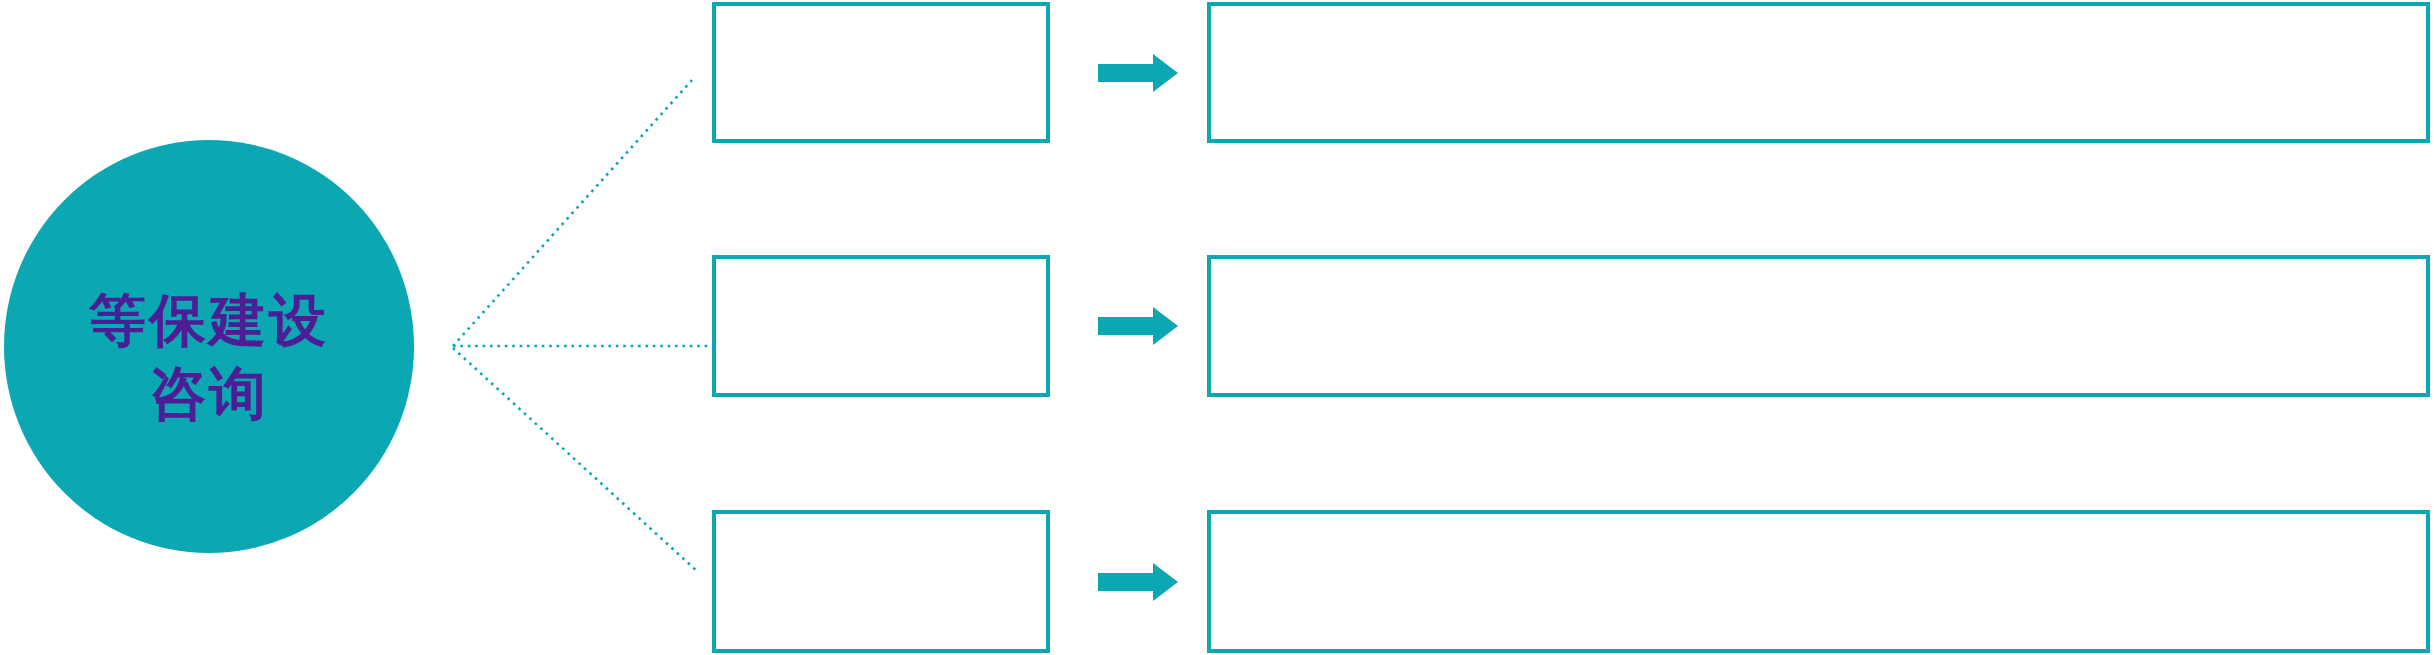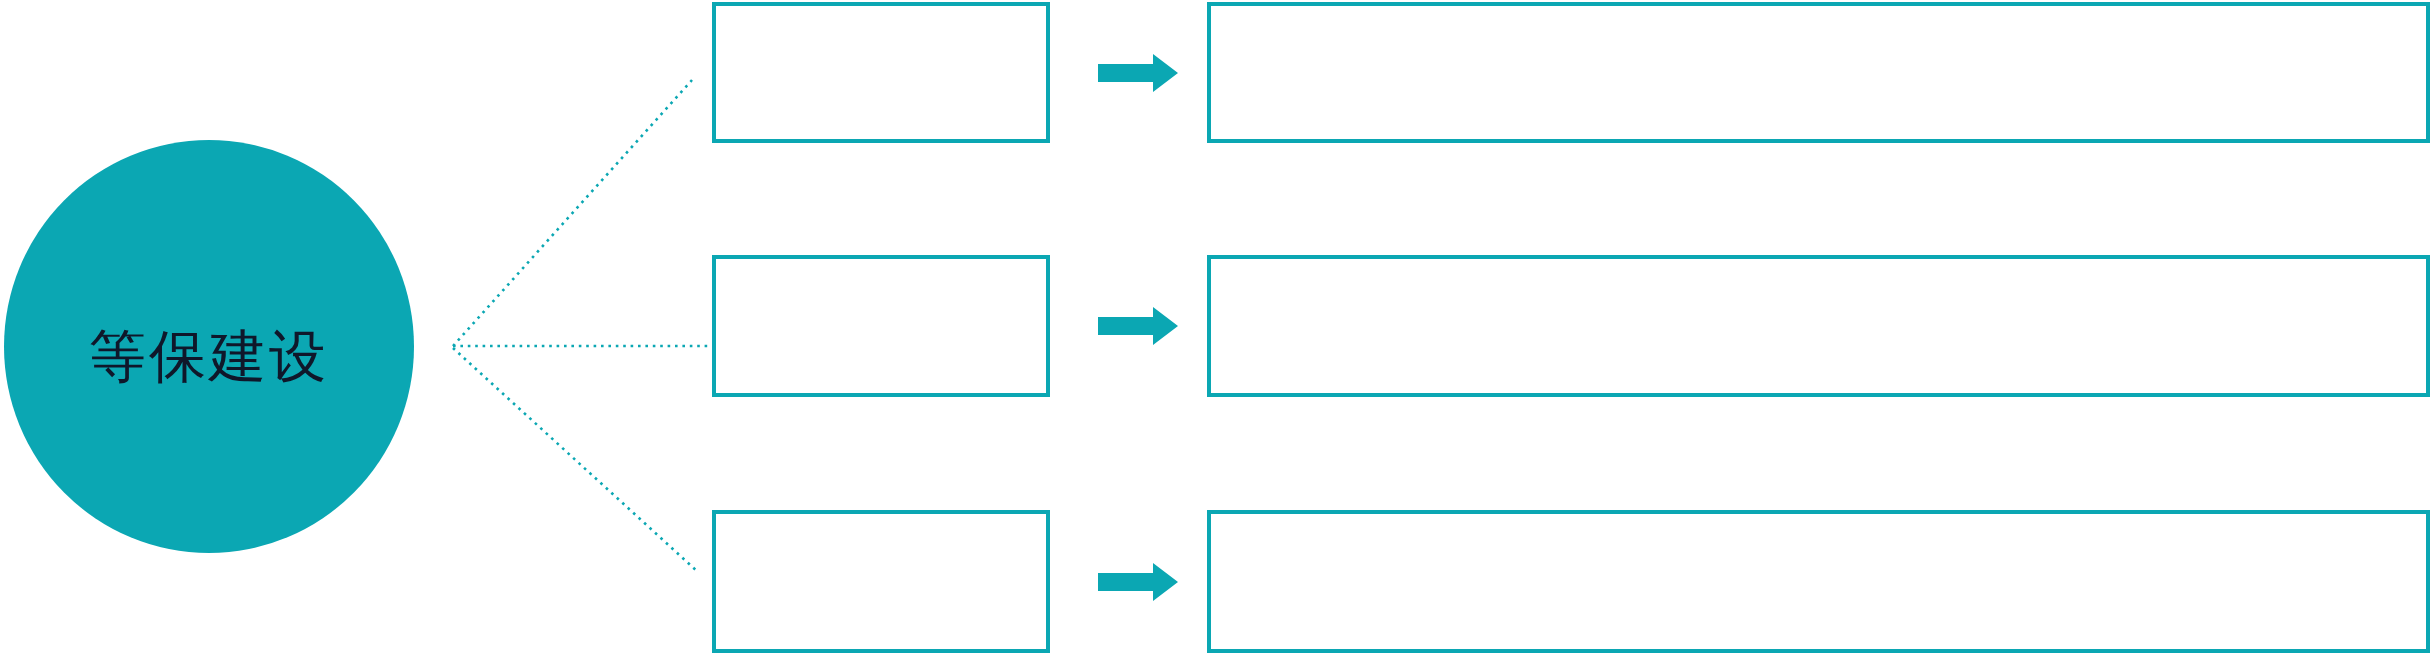--- a/index.html
+++ b/index.html
@@ -25,24 +25,24 @@
     border-radius: 50%;
     background: #0ba7b3;
     display: flex;
     flex-direction: column;
     justify-content: center;
     align-items: center;
     padding-top: 20px;
     box-sizing: border-box;
   }
   .topic-line {
-    color: #0f172a;
+    color: #4c1d95;
     font-size: 57px;
     line-height: 73px;
-    font-weight: 400;
+    font-weight: 700;
     letter-spacing: 3px;
     text-align: left;
     white-space: nowrap;
   }
   
   .connector-svg {
     position: absolute;
     left: 0;
     top: 0;
     width: 2434px;
@@ -98,20 +98,21 @@
 <div class="canvas">
 
   <svg class="connector-svg" viewBox="0 0 2434 655" xmlns="http://www.w3.org/2000/svg">
     <line x1="453" y1="346" x2="692" y2="80" stroke="#0ba7b3" stroke-width="2.6" stroke-dasharray="2.6 4.8"></line>
     <line x1="453" y1="346" x2="710" y2="346" stroke="#0ba7b3" stroke-width="2.6" stroke-dasharray="2.6 4.8"></line>
     <line x1="453" y1="348" x2="698" y2="572" stroke="#0ba7b3" stroke-width="2.6" stroke-dasharray="2.6 4.8"></line>
   </svg>
 
   <div class="topic-circle">
     <div class="topic-line">等保建设</div>
+    <div class="topic-line">咨询</div>
   </div>
 
   <div class="row row-1">
     <div class="small-box">
       <div class="box-text"></div>
     </div>
     <div class="arrow-wrap">
       <svg viewBox="0 0 80 38" width="80" height="38" xmlns="http://www.w3.org/2000/svg">
         <polygon points="0,10 55,10 55,0 80,19 55,38 55,28 0,28" fill="#0ba7b3"></polygon>
       </svg>

